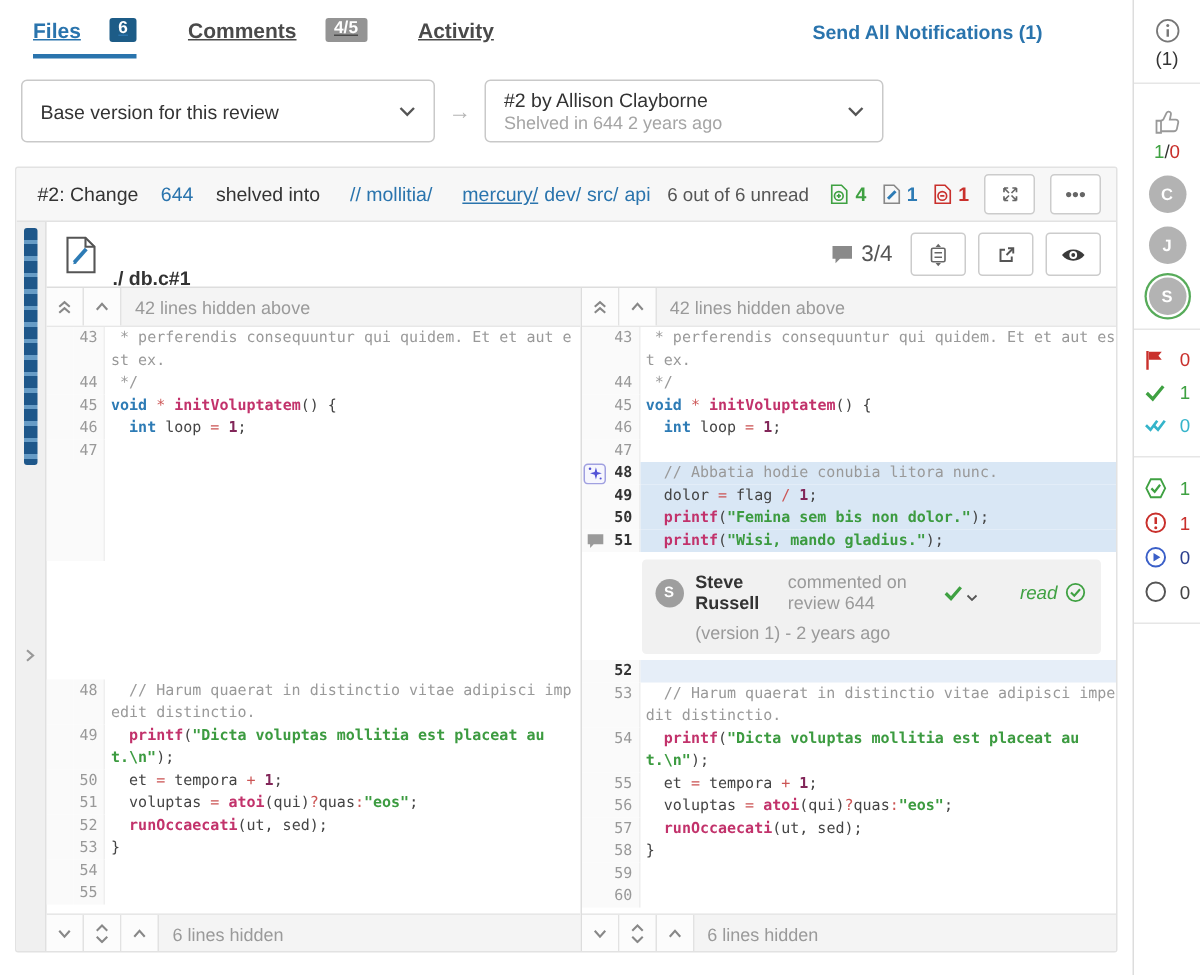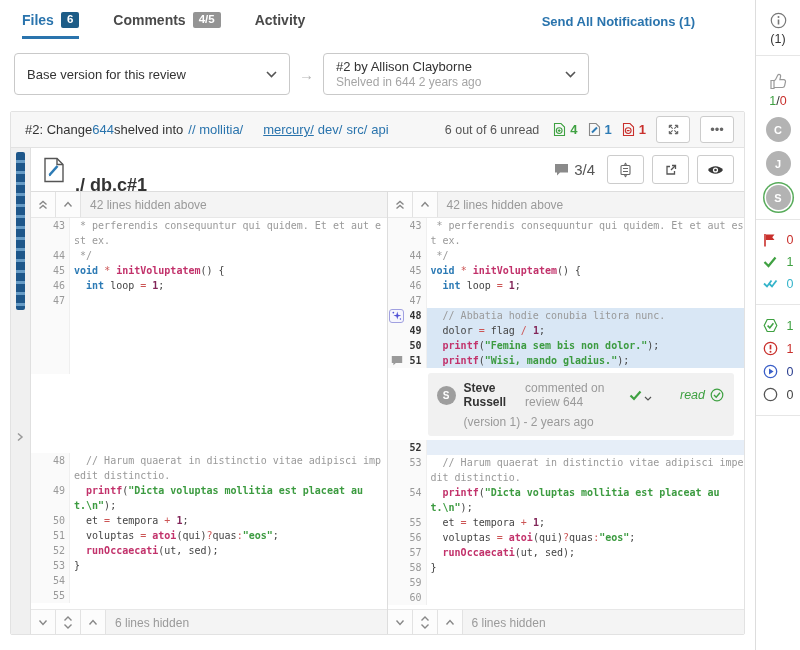--- a/index.html
+++ b/index.html
@@ -3,22 +3,22 @@
 <meta charset="utf-8">
 <style>
   * { margin:0; padding:0; box-sizing:border-box; }
   html,body { width:800px; height:650px; overflow:hidden; background:#fff;
     font-family:"Liberation Sans","DejaVu Sans",sans-serif; color:#333; }
   body { display:flex; }
   .main { flex:1; min-width:0; }
 
   
   .tabs-row { display:flex; align-items:center; padding:12px 22px 0 22px; }
-  .tab { display:flex; align-items:center; gap:7px; margin-right:34px; padding-bottom:8px;
-         font-size:14px; font-weight:bold; color:#4a4a4a; cursor:pointer; border-bottom:3px solid transparent; }
+  .tab { display:flex; align-items:center; gap:19px; margin-right:34px; padding-bottom:8px;
+         font-size:14px; font-weight:bold; color:#4a4a4a; cursor:pointer; border-bottom:3px solid transparent;text-decoration:underline; }
   .tab.active { color:#2a74ad; border-bottom-color:#2a74ad; }
   .badge { font-size:11.5px; font-weight:bold; color:#fff; padding:2px 6px; border-radius:2px; line-height:1; }
   .badge.blue { background:#1d5c87; }
   .badge.gray { background:#949494; }
   .send-link { margin-left:auto; margin-right:38px; font-size:13px; font-weight:bold; color:#2a74ad; cursor:pointer; padding-bottom:8px; }
 
   
   .selectors-row { display:flex; align-items:center; margin:14px 0 0 14px; }
   .sel { border:1px solid #c9c9c9; border-radius:4px; background:#fff; display:flex; align-items:center;
          padding:0 12px; cursor:pointer; height:42px;gap:12px; }
@@ -27,38 +27,38 @@
   .sel .grow { flex:1; min-width:0; }
   .sel-title { font-size:13px; color:#333; }
   .sel-sub { font-size:12px; color:#a5a5a5; margin-top:1px; }
   .sel .chev { color:#555; margin-left:8px; flex:none; }
   .between-arrow { color:#b5b5b5; font-size:15px; margin:0 9px; }
 
   
   .review-box { margin:16px 10px 0 10px; border:1px solid #e2e2e2; border-radius:2px; background:#fff; height:524px; overflow:hidden; }
   .review-header { height:36px; background:#f7f7f7; border-bottom:1px solid #e2e2e2; display:flex; align-items:center; padding:0 10px 0 14px; font-size:13px; }
   .review-header a, .lnk { color:#2a74ad; text-decoration:none; cursor:pointer; }
-  .rh-left { display:flex; align-items:center; gap:0; white-space:nowrap; }
+  .rh-left { display:flex; align-items:center; gap:15px; white-space:nowrap; }
   .rh-right { margin-left:auto; display:flex; align-items:center; gap:10px; }
   .unread { color:#555; font-size:12.5px; margin-right:4px; }
   .doc-count { display:flex; align-items:center; gap:4px; font-size:13px; font-weight:bold; }
   .doc-count.green { color:#3fa142; } .doc-count.blue { color:#2d7bb5; } .doc-count.red { color:#c9302c; }
   .hbtn { background:#fff; border:1px solid #ccc; border-radius:3px; height:27px; min-width:34px;
           display:flex; align-items:center; justify-content:center; cursor:pointer; color:#666; font-size:13px; }
 
   
   .file-area { display:flex; height:487px; }
   .rail { width:20px; background:#f0f0f0; border-right:1px solid #e0e0e0; position:relative; flex:none; }
   .rail-stripes { width:9px; height:158px; margin:4px auto 0 auto; border-radius:2px;
       background:repeating-linear-gradient(180deg,#1e578a 0 8px,#679cc6 8px 11px); }
   .rail-chev { position:absolute; top:284px; left:5px; color:#999; }
 
   .file-panel { flex:1; min-width:0; display:flex; flex-direction:column; }
   .file-header { height:44px; display:flex; align-items:center; padding:0 10px 0 12px; border-bottom:1px solid #ddd; }
-  .file-name { font-size:18px; font-weight:bold; color:#333; margin-left:10px;margin-top:31px; }
+  .file-name { font-size:13px; font-weight:bold; color:#333; margin-left:10px;margin-top:31px; }
   .fh-right { margin-left:auto; display:flex; align-items:center; gap:8px; }
   .cmt-count { display:flex; align-items:center; gap:5px; color:#555; font-size:15px; margin-right:4px; }
   .fbtn { background:#fff; border:1px solid #ccc; border-radius:3px; width:37px; height:29px;
           display:flex; align-items:center; justify-content:center; cursor:pointer; color:#555; }
 
   
   .diff { flex:1; display:flex; min-height:0; }
   .pane { width:50%; position:relative; overflow:hidden; display:flex; flex-direction:column; }
   .pane.left { border-right:1px solid #ddd; }
   .hidden-bar { height:26px; background:#f4f4f4; display:flex; align-items:center; font-size:12px; color:#9a9a9a; flex:none; }

